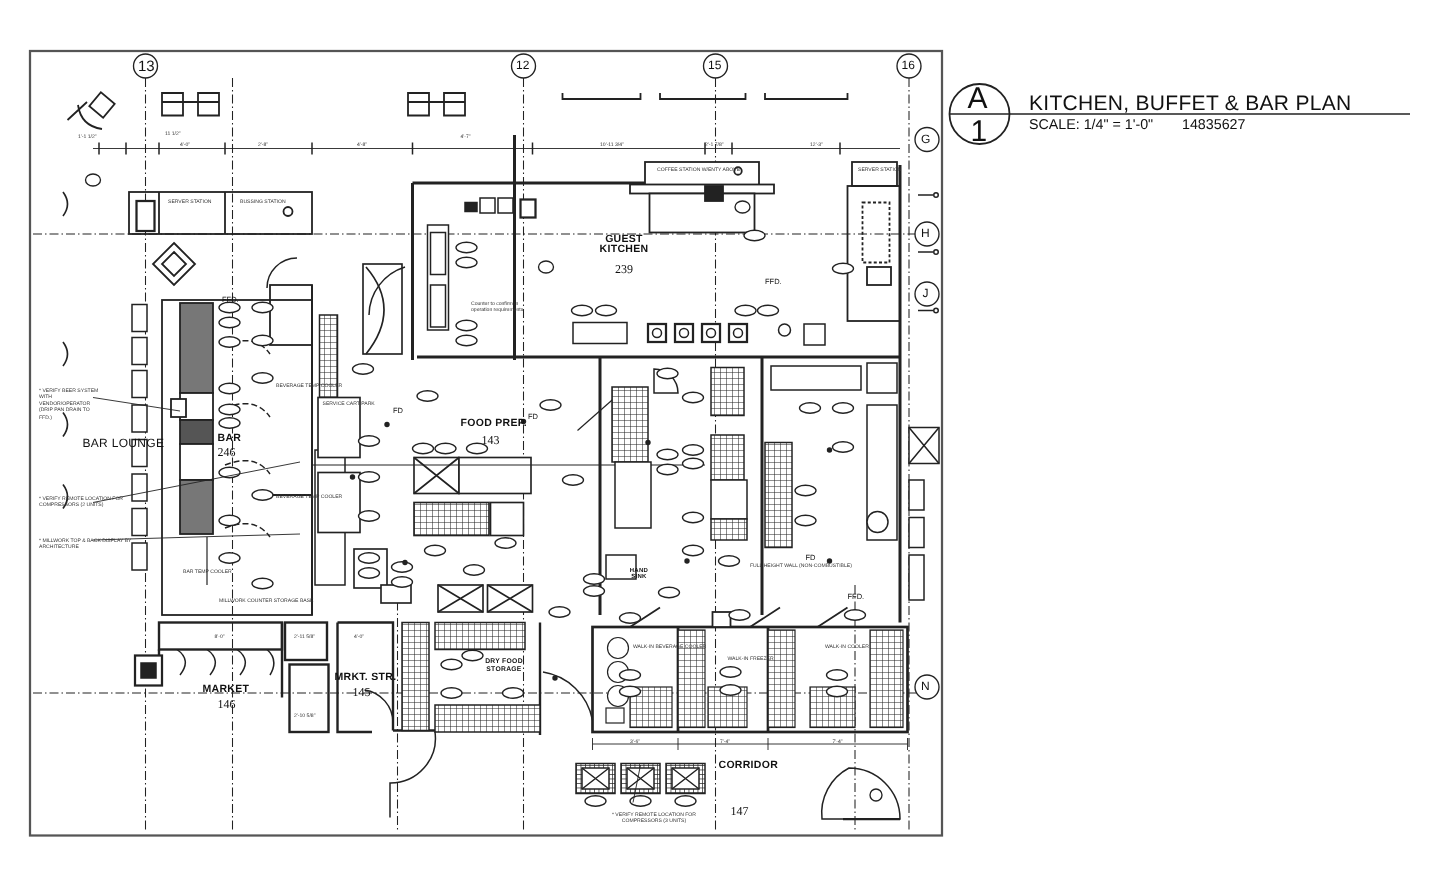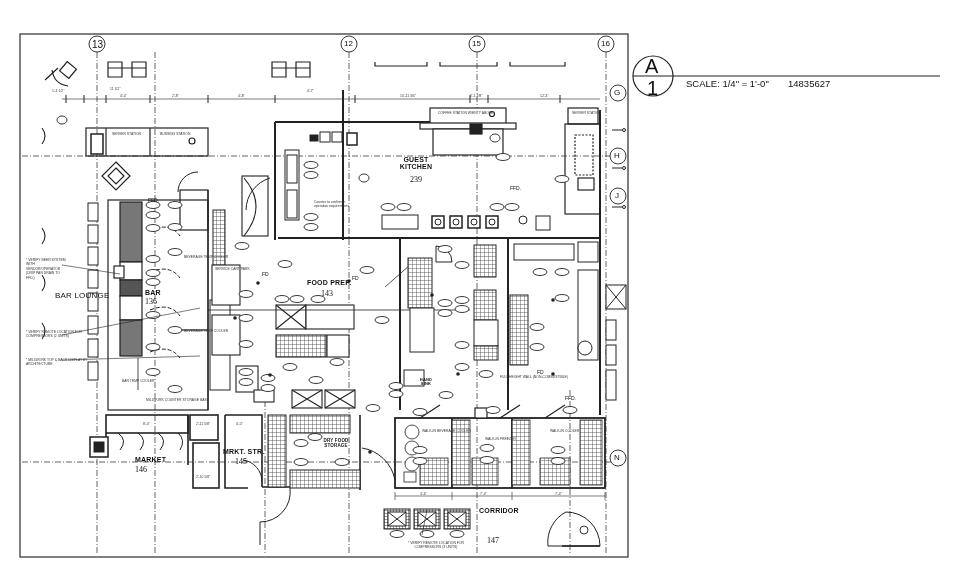--- a/index.html
+++ b/index.html
@@ -401,41 +401,42 @@
   <g stroke="#222" stroke-width="0.6" fill="none">
     <line x1="62" y1="265" x2="120" y2="274"></line>
     <line x1="62" y1="335" x2="200" y2="308"></line>
     <line x1="62" y1="360" x2="200" y2="356"></line>
     <line x1="422" y1="535" x2="427" y2="510"></line>
   </g>
 </svg>
 
 <span class="t bubble-letter" style="left:645px;top:56px;">A</span>
 <span class="t bubble-letter" style="left:647px;top:78px;">1</span>
+<span class="t title-main" style="left:686px;top:61px;">KITCHEN, BUFFET &amp; BAR PLAN</span>
 <span class="t title-sub" style="left:686px;top:79px;">SCALE: 1/4" = 1'-0"</span>
 <span class="t title-sub" style="left:788px;top:79px;">14835627</span>
 
 <span class="t" style="left:92px;top:40px;font-size:10px;">13</span>
 <span class="t" style="left:344px;top:40px;font-size:8px;">12</span>
 <span class="t" style="left:472px;top:40px;font-size:8px;">15</span>
 <span class="t" style="left:601px;top:40px;font-size:8px;">16</span>
 <span class="t" style="left:614px;top:89px;font-size:8px;">G</span>
 <span class="t" style="left:614px;top:152px;font-size:8px;">H</span>
 <span class="t" style="left:615px;top:192px;font-size:8px;">J</span>
 <span class="t" style="left:614px;top:454px;font-size:8px;">N</span>
 
 <span class="t room" style="left:55px;top:292px;font-weight:normal;font-size:8px;text-align:center;">BAR LOUNGE</span>
 <span class="t room" style="left:145px;top:289px;">BAR</span>
-<span class="t num" style="left:145px;top:298px;">136</span>
+<span class="t num" style="left:145px;top:298px;">246</span>
 <span class="t room" style="left:396px;top:156px;width:40px;white-space:normal;">GUEST KITCHEN</span>
 <span class="t num" style="left:410px;top:176px;">239</span>
 <span class="t room" style="left:307px;top:279px;">FOOD PREP.</span>
 <span class="t num" style="left:321px;top:290px;">143</span>
 <span class="t room" style="left:135px;top:456px;">MARKET</span>
-<span class="t num" style="left:135px;top:466px;">146</span>
+<span class="t num" style="left:145px;top:466px;">146</span>
 <span class="t room" style="left:223px;top:448px;">MRKT. STR.</span>
 <span class="t num" style="left:235px;top:458px;">145</span>
 <span class="t room" style="left:322px;top:439px;font-size:4.5px;width:28px;white-space:normal;">DRY FOOD STORAGE</span>
 <span class="t room" style="left:479px;top:507px;">CORRIDOR</span>
 <span class="t num" style="left:487px;top:517px;margin-top:20px;">147</span>
 <span class="t room" style="left:418px;top:378px;font-size:4px;width:16px;white-space:normal;">HAND SINK</span>
 
 <span class="t note" style="left:112px;top:133px;">SERVER STATION</span>
 <span class="t note" style="left:160px;top:133px;">BUSSING STATION</span>
 <span class="t note" style="left:438px;top:112px;">COFFEE STATION W/ENTY ABOVE</span>

